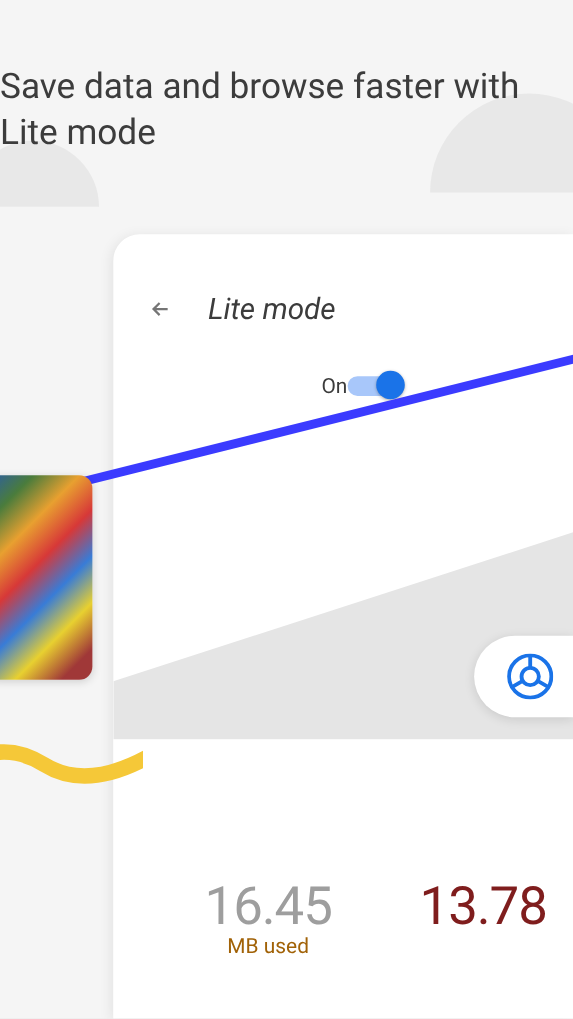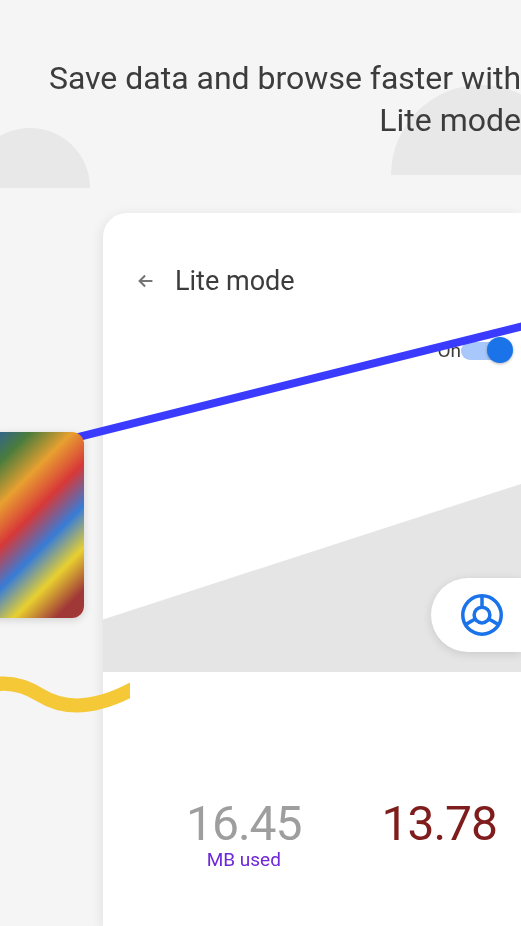--- a/index.html
+++ b/index.html
@@ -27,58 +27,59 @@
       width: 180px;
       height: 90px;
       background: #e8e8e8;
       border-radius: 90px 90px 0 0;
     }
     .headline {
       position: absolute;
       top: 58px;
       left: 0;
       right: 0;
-      text-align: right;
+      text-align: left;
       font-size: 32px;
       font-weight: 400;
       color: #3c3c3c;
       line-height: 1.3;
       z-index: 1;
     }
     .card {
       position: absolute;
       top: 213px;
       left: 103px;
       right: 0;
       bottom: 0;
       background: #ffffff;
       border-radius: 24px 0 0 0;
       box-shadow: -2px 2px 12px rgba(0,0,0,0.08);
     }
     .card-header {
       display: flex;
       align-items: center;
       padding: 52px 32px 28px 32px;
-      gap: 18px;
+      gap: 32px;
+      font-style: italic;
     }
     .back-arrow {
       color: #757575;
       width: 22px;
       height: 22px;
     }
     .card-title {
       font-size: 27px;
       font-weight: 400;
       color: #3c3c3c;
     }
     .toggle-row {
       display: flex;
       align-items: center;
-      justify-content: flex-end;
-      padding: 10px 16px 18px 32px;
+      justify-content: center;
+      padding: 10px 4px 18px 32px;
     }
     .toggle-label {
       font-size: 19px;
       color: #3c3c3c;
     }
     .switch {
       position: relative;
       width: 52px;
       height: 30px;
       margin-right: -8px;
@@ -187,21 +188,21 @@
     .stat-value {
       font-size: 48px;
       font-weight: 400;
       letter-spacing: -1px;
     }
     .stat-label {
       font-size: 19px;
       margin-top: -4px;
     }
     .stat-used .stat-value { color: #9e9e9e; }
-    .stat-used .stat-label { color: #6d28d9; }
+    .stat-used .stat-label { color: #a16207; }
     .stat-saved .stat-value { color: #7f1d1d; }
     .stat-saved .stat-label { color: #1a73e8; font-weight: 500; }
   </style>
 </head>
 <body>
 
 <div class="cloud-left"></div>
 <div class="cloud-right"></div>
 
 <h1 class="headline">Save data and browse faster with Lite mode</h1>

